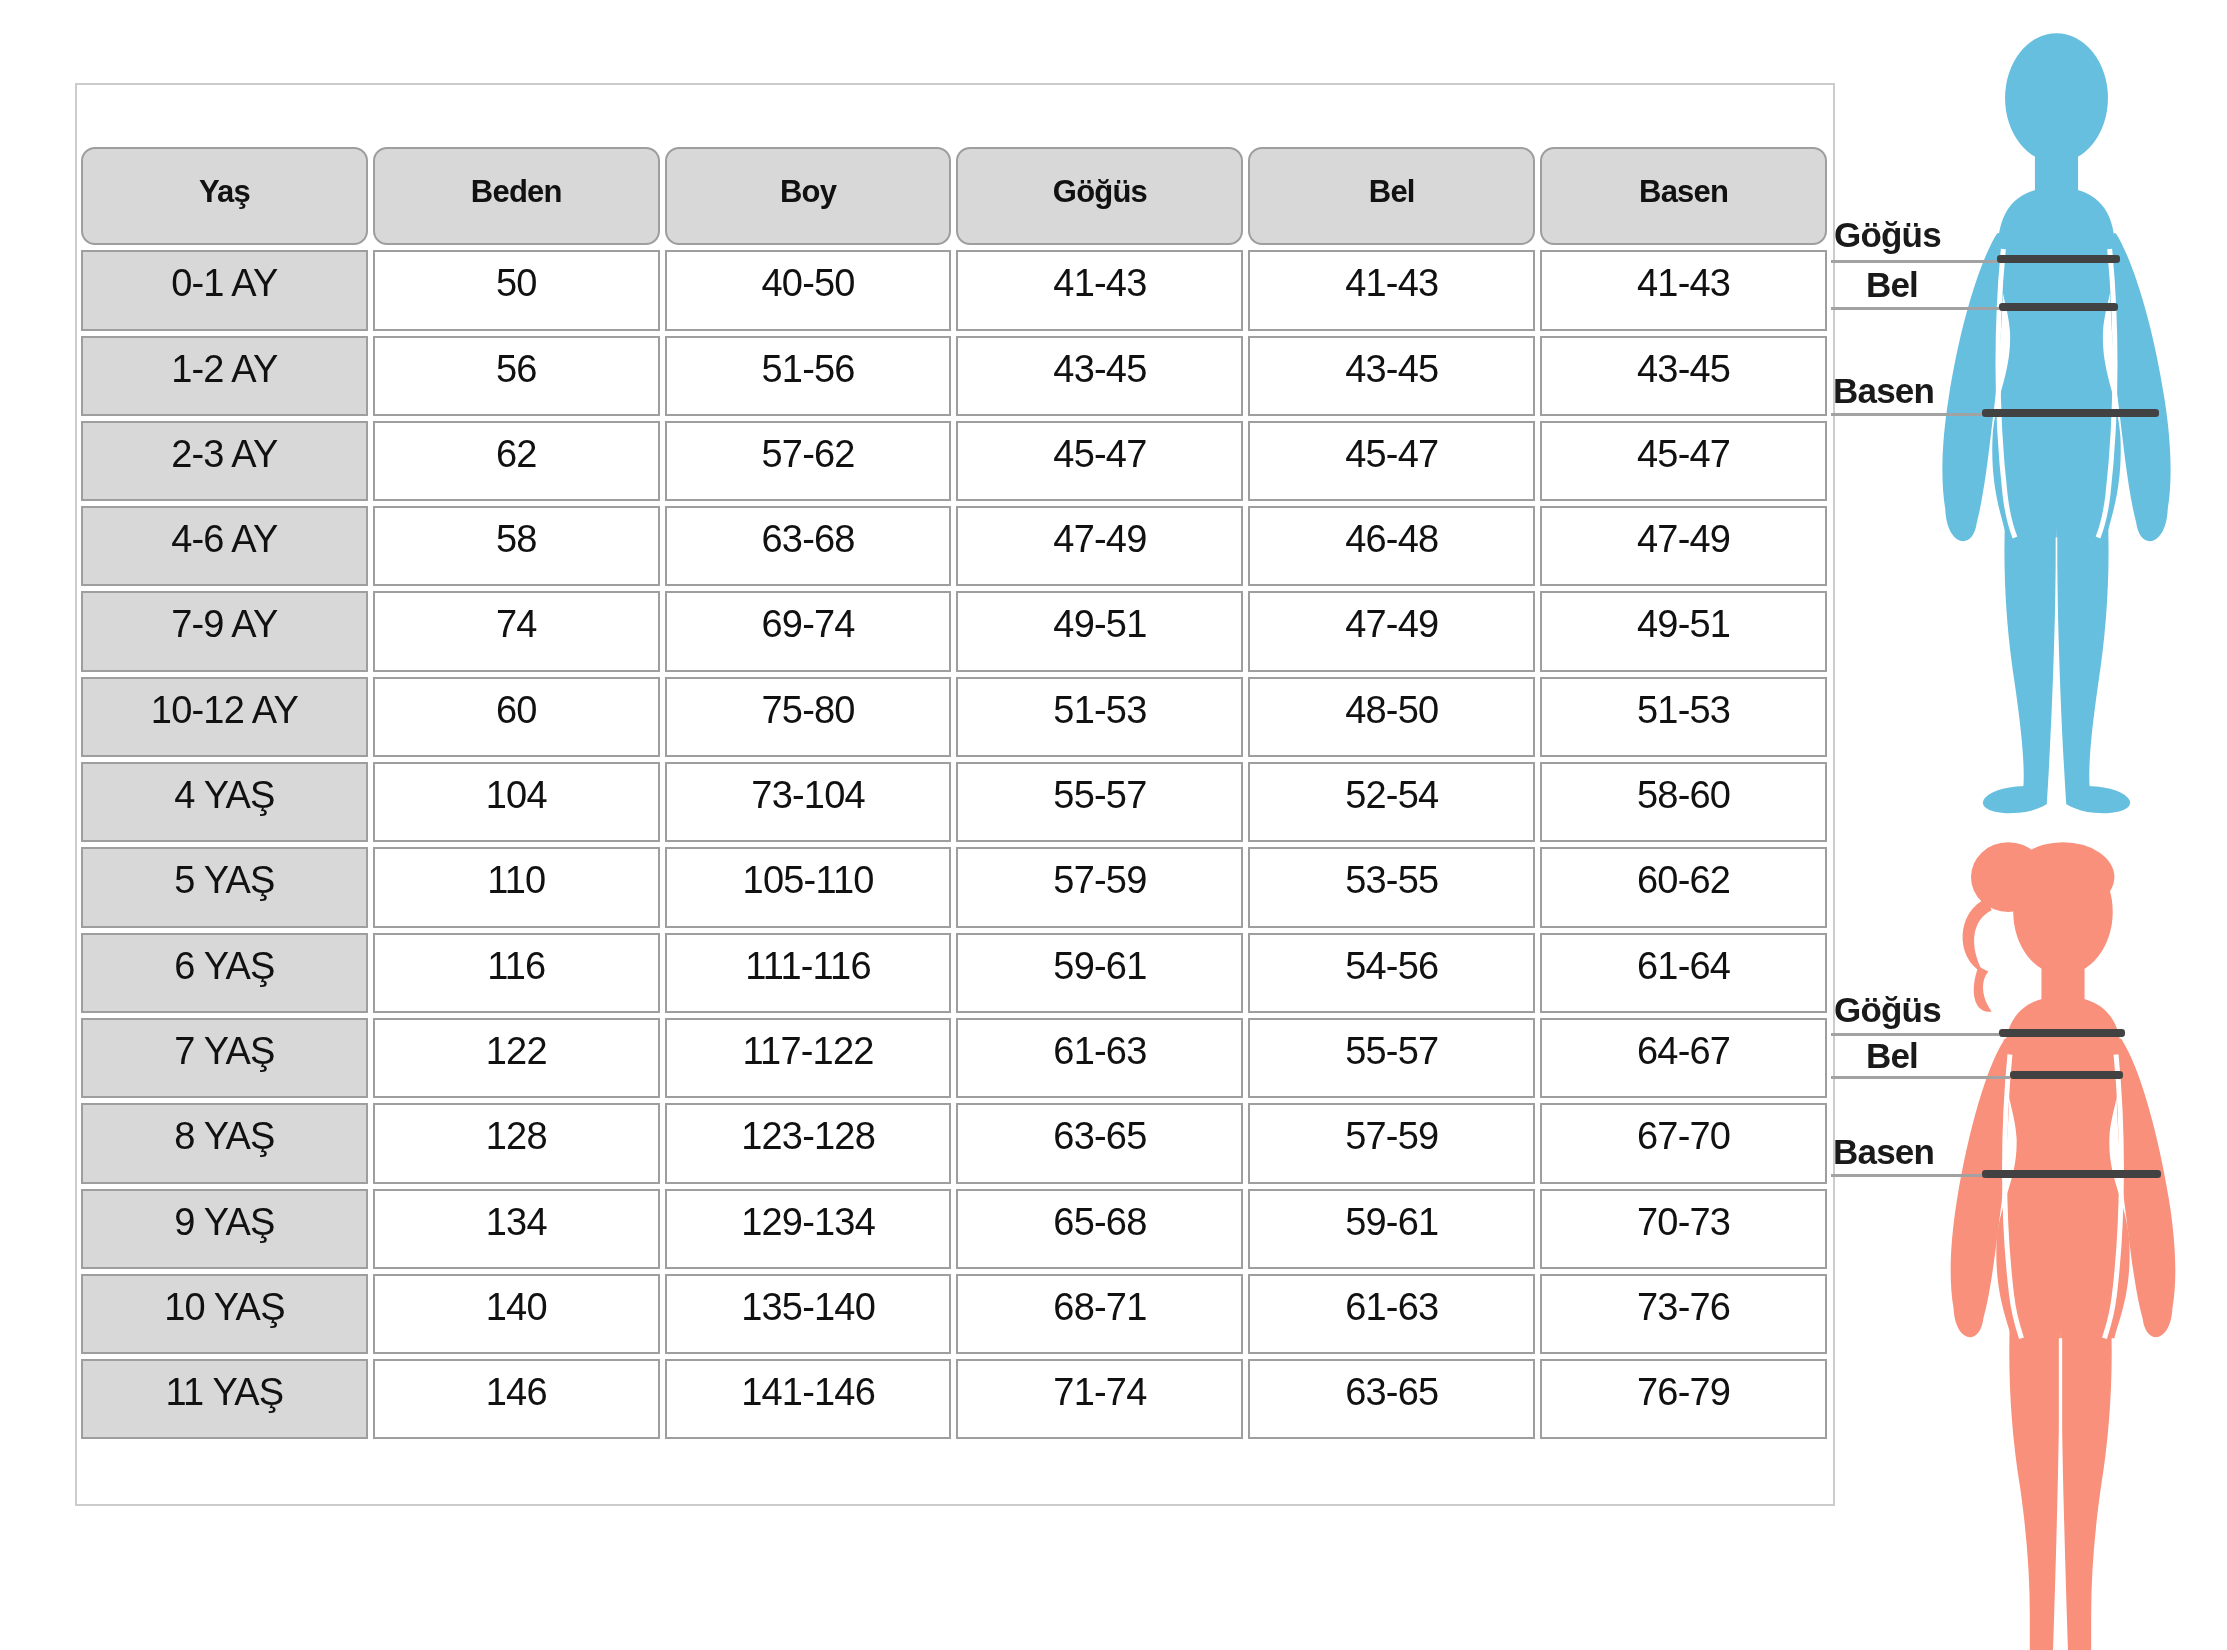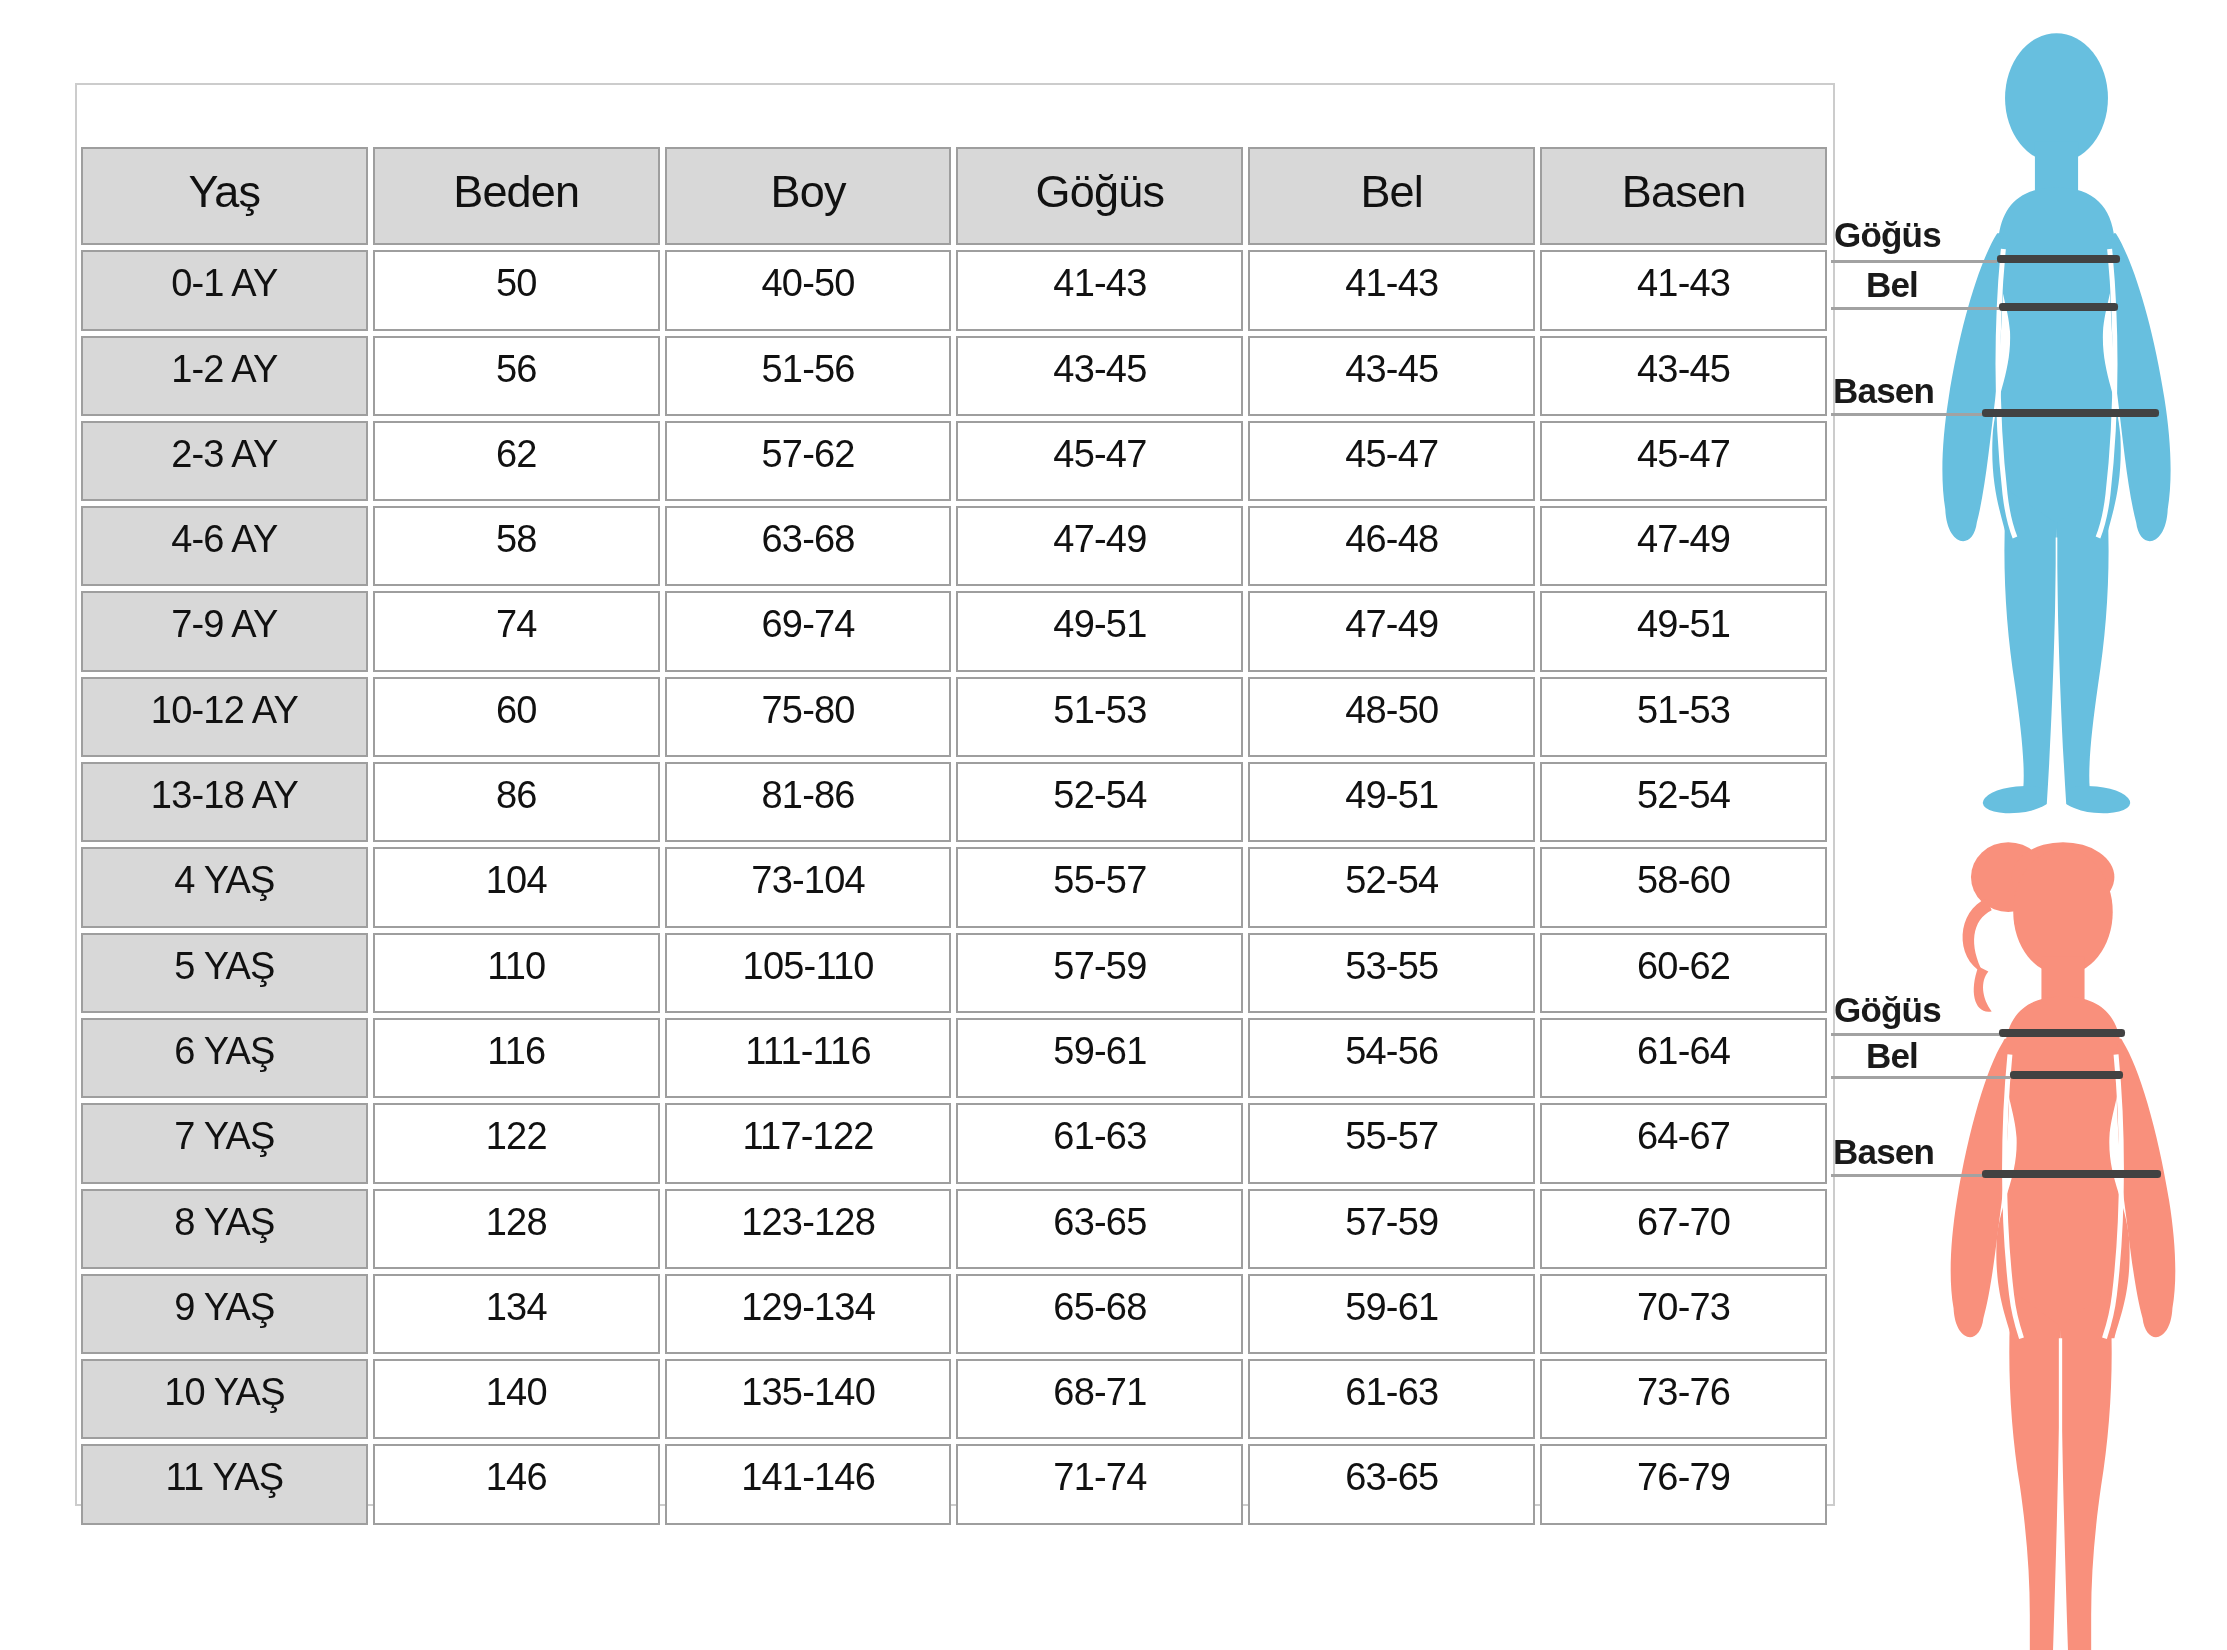--- a/index.html
+++ b/index.html
@@ -17,22 +17,23 @@
   table.size{
     position:absolute;left:76px;top:142px;width:1756px;
     border-collapse:separate;border-spacing:5.8px;table-layout:fixed;
   }
   table.size th, table.size td{
     border:2.5px solid var(--grid-border);
     text-align:center;vertical-align:middle;
     letter-spacing:-0.8px;overflow:hidden;white-space:nowrap;
   }
   table.size th{
-    background:var(--header-bg);height:86px;font-size:45px;font-weight:normal;
+    background:var(--header-bg);height:86px;font-size:31px;font-weight:bold;
     padding:0 3.3px 8.3px 3.3px;
+    border-radius:14px;
   }
   table.size td{
     background:var(--cell-bg);height:63px;font-size:38px;font-weight:normal;
     padding:0 3.3px 13.3px 3.3px;
   }
   table.size td.rowlabel{background:var(--rowlabel-bg);text-align:center;}
 
   
   .figure{position:absolute;}
   .figure svg{display:block;width:100%;height:100%;}
@@ -107,28 +108,20 @@
           <td>47-49</td>
           <td>49-51</td>
         </tr>
         <tr>
           <td class="rowlabel">10-12 AY</td>
           <td>60</td>
           <td>75-80</td>
           <td>51-53</td>
           <td>48-50</td>
           <td>51-53</td>
-        </tr>
-        <tr>
-          <td class="rowlabel">13-18 AY</td>
-          <td>86</td>
-          <td>81-86</td>
-          <td>52-54</td>
-          <td>49-51</td>
-          <td>52-54</td>
         </tr>
         <tr>
           <td class="rowlabel">4 YAŞ</td>
           <td>104</td>
           <td>73-104</td>
           <td>55-57</td>
           <td>52-54</td>
           <td>58-60</td>
         </tr>
         <tr>

